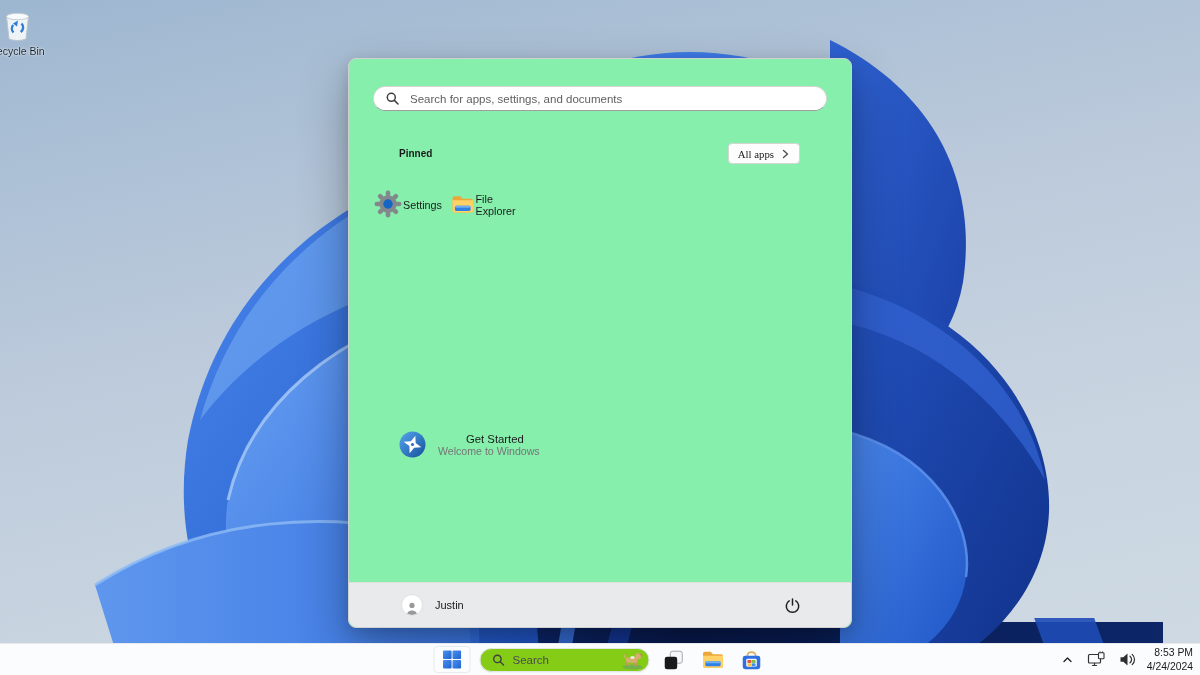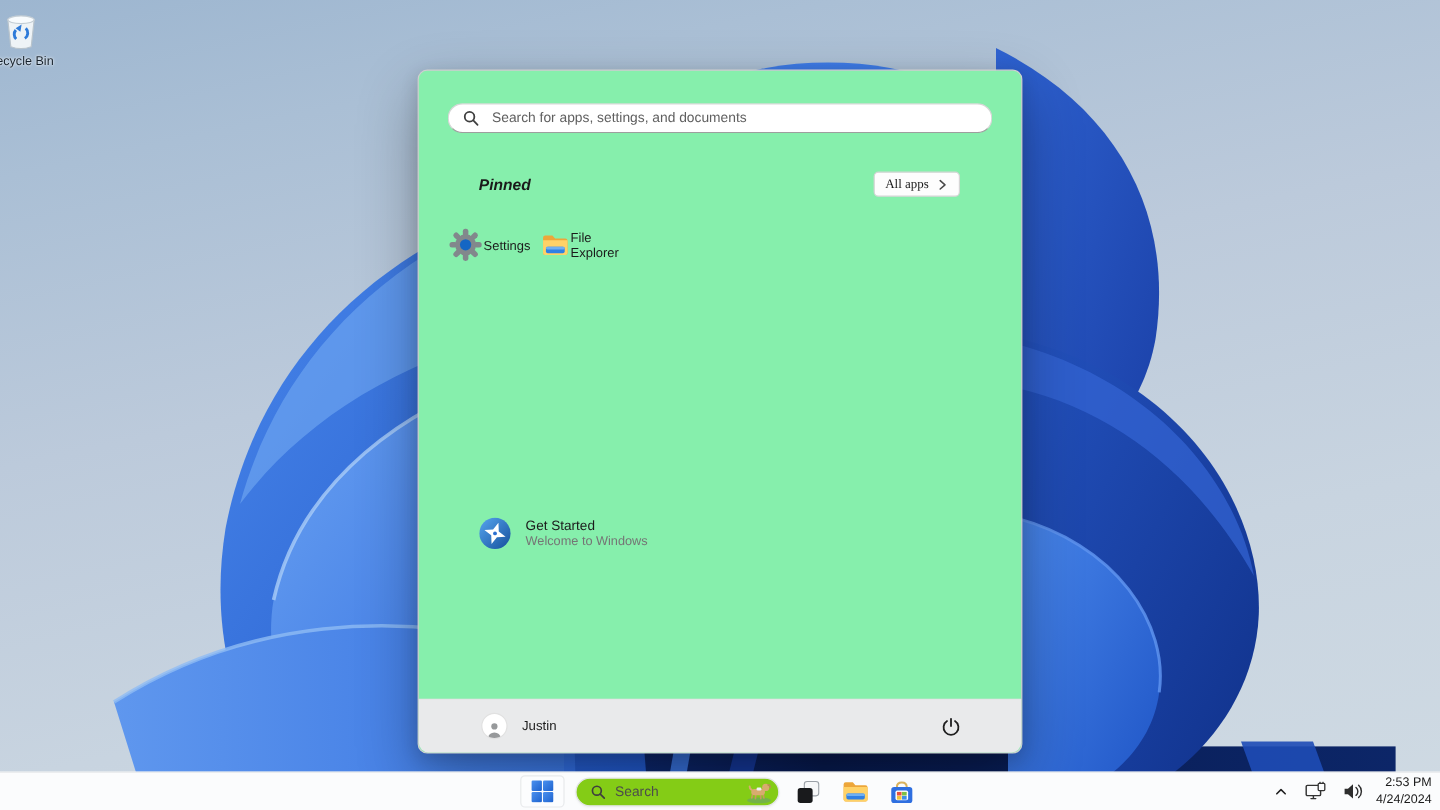--- a/index.html
+++ b/index.html
@@ -37,32 +37,32 @@
     border-radius:13px;display:flex;align-items:center;padding:0 12px;box-sizing:border-box;
   }
   .menu-search input{
     border:none;outline:none;background:transparent;flex:1;margin-left:9px;
     font-size:11.5px;color:#333;font-family:inherit;
   }
   .menu-search input::placeholder{color:#5f5f5f;opacity:1;}
   .section-row{position:absolute;left:50px;right:51px;display:flex;align-items:center;justify-content:space-between;}
   .row-pinned{top:84px;}
   .row-recommended{top:336px;}
-  .section-title{font-size:13px;font-weight:700;color:#1a1a1a;font-style:italic;}
+  .section-title{font-size:10px;font-weight:700;color:#1a1a1a;}
   .all-apps{
     display:flex;align-items:center;gap:7px;height:21px;padding:0 9px;
     background:#fdfdfd;border:1px solid #d5d5d5;border-radius:4px;
     font-size:10.8px;color:#1a1a1a;
   }
   .pinned-grid{position:absolute;top:110px;left:24px;display:flex;}
   .tile{width:77px;height:66px;display:flex;flex-direction:row;align-items:center;justify-content:flex-start;border-radius:4px;}
   .tile .t-label{margin-top:6px;font-size:10.8px;color:#1b1b1b;}
   .tile svg{margin-top:3px;}
   .rec-item{position:absolute;top:366px;left:44px;display:flex;align-items:center;gap:12px;padding:6px;border-radius:4px;}
-  .rec-title{font-size:11.3px;color:#1b1b1b;}
+  .rec-title{font-size:11.3px;color:#1b1b1b;margin-left:28px;}
   .rec-sub{font-size:10.6px;color:#757575;margin-top:0;}
   .menu-footer{
     position:absolute;left:0;right:0;bottom:0;height:45px;
     background:#e9eaeb;border-top:1px solid #dedfdf;border-radius:0 0 8px 8px;
     display:flex;align-items:center;justify-content:space-between;
     padding:0 50px 0 52px;box-sizing:border-box;
   }
   .user-chip{display:flex;align-items:center;gap:12px;}
   .user-chip .u-name{font-size:11px;color:#1b1b1b;}
   .avatar{width:20px;height:20px;border-radius:50%;background:#fff;border:1px solid #e1e1e1;overflow:hidden;display:flex;align-items:flex-end;justify-content:center;}
@@ -337,17 +337,17 @@
       </svg>
     </button>
     <button class="tray-btn">
       <svg width="17" height="15" viewBox="0 0 17 15">
         <path d="M1.5 5.2 h2.8 L8.5 1.6 v11.8 L4.3 9.8 H1.5 Z" fill="#2e2e2e"></path>
         <path d="M11 4.2 a4.3 4.3 0 0 1 0 6.6" fill="none" stroke="#2e2e2e" stroke-width="1.2" stroke-linecap="round"></path>
         <path d="M13.2 2.4 a6.8 6.8 0 0 1 0 10.2" fill="none" stroke="#2e2e2e" stroke-width="1.2" stroke-linecap="round"></path>
       </svg>
     </button>
     <div class="clock">
-      <div>2:53 PM</div>
+      <div>8:53 PM</div>
       <div>4/24/2024</div>
     </div>
   </div>
 </div>
 
 </body></html>

